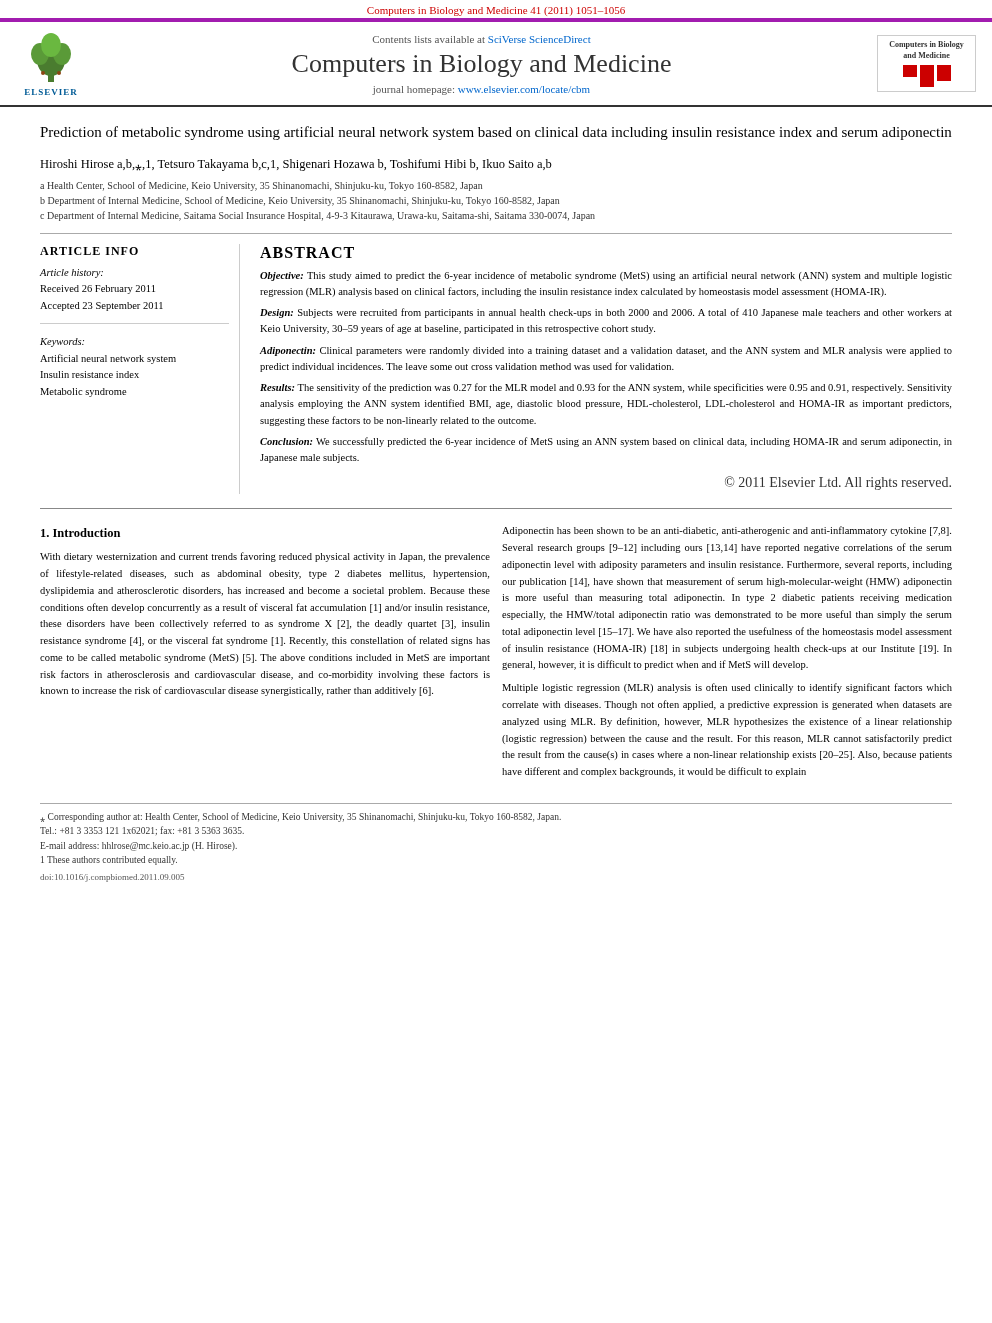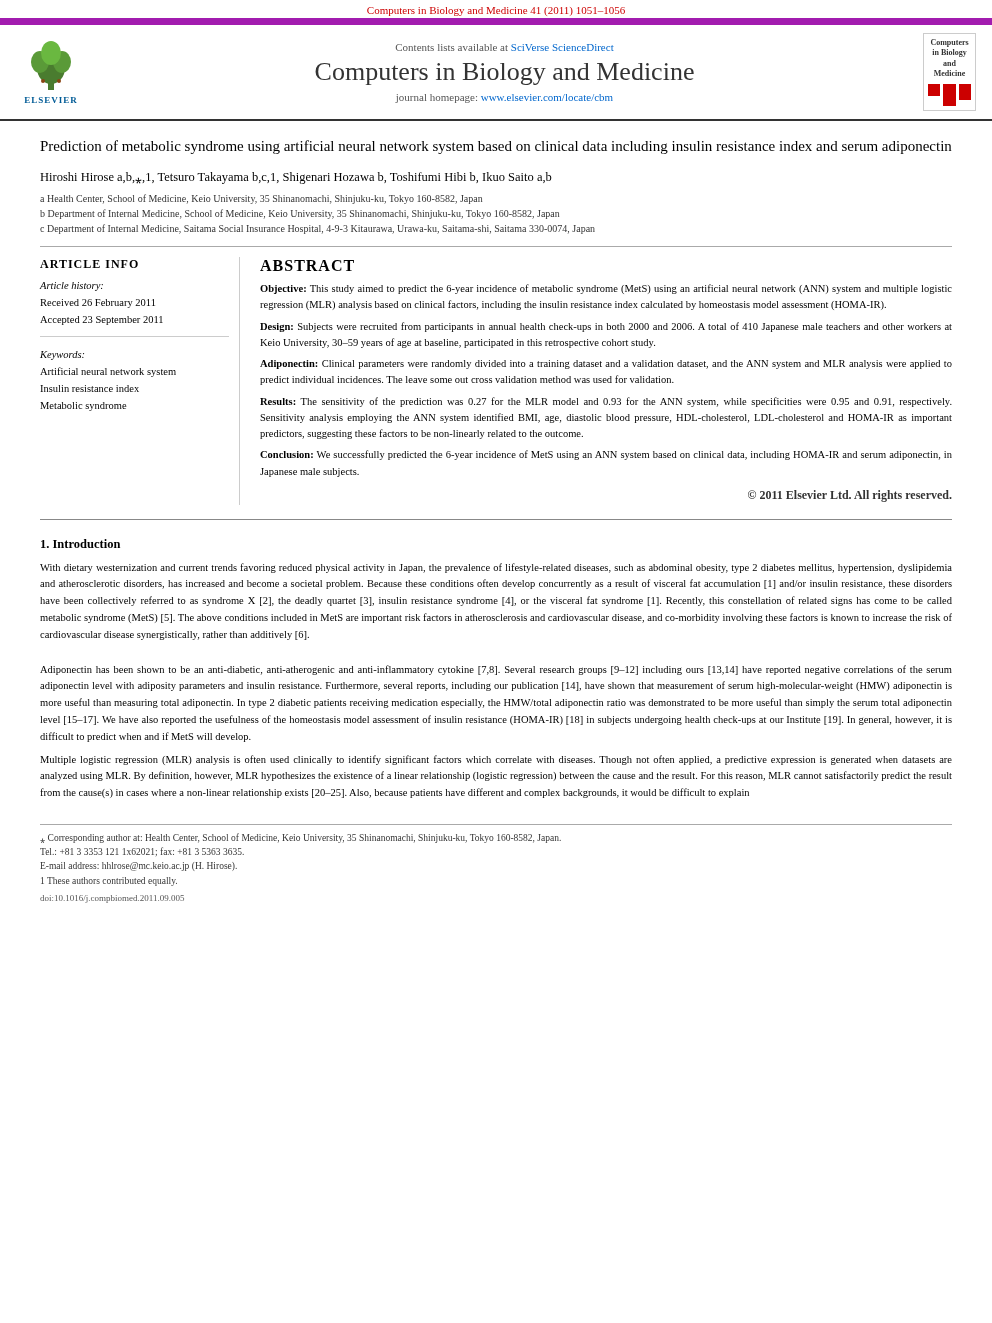--- a/index.html
+++ b/index.html
@@ -15,21 +15,21 @@
       background: #fff;
       margin: 0 auto;
       padding: 0;
     }
     .top-bar {
       background: #fff;
       text-align: center;
       padding: 4px 0 2px;
       font-size: 11px;
       color: #c00;
-      border-bottom: 7px solid #a21caf;
+      border-bottom: 4px solid #a21caf;
     }
     .header-section {
       display: flex;
       align-items: center;
       padding: 8px 16px;
       border-bottom: 2px solid #333;
       gap: 10px;
     }
     .elsevier-logo {
       width: 70px;
@@ -71,21 +71,21 @@
     .homepage-link {
       font-size: 11px;
       color: #555;
     }
     .homepage-link a {
       color: #0066cc;
       text-decoration: none;
       margin-top: 20px;
     }
     .journal-logo-right {
-      width: 53px;
+      width: 99px;
       flex-shrink: 0;
     }
     .journal-logo-box {
       border: 1px solid #ccc;
       padding: 4px;
       font-size: 8px;
       text-align: center;
       color: #333;
       line-height: 1.3;
     }
@@ -171,41 +171,40 @@
       font-weight: bold;
       letter-spacing: 1px;
       margin-bottom: 6px;
     }
     .abstract-text {
       font-size: 10.5px;
       line-height: 1.55;
       text-align: justify;
     }
     .abstract-text .section-label {
+      font-style: italic;
       font-weight: bold;
     }
     .abstract-text p {
       margin-bottom: 5px;
     }
     .copyright-line {
-      font-size: 12px;
+      font-size: 14px;
       text-align: right;
       margin-top: 6px;
       color: #333;
-      font-weight: bold;
     }
     .divider {
       border: none;
       border-top: 1px solid #888;
       margin: 14px 0;
     }
     .body-two-col {
       display: flex;
       gap: 12px;
-      flex-direction: column;
     }
     .body-left {
       flex: 1;
       font-size: 10.5px;
       line-height: 1.6;
       text-align: justify;
     }
     .body-right {
       flex: 1;
       font-size: 10.5px;

